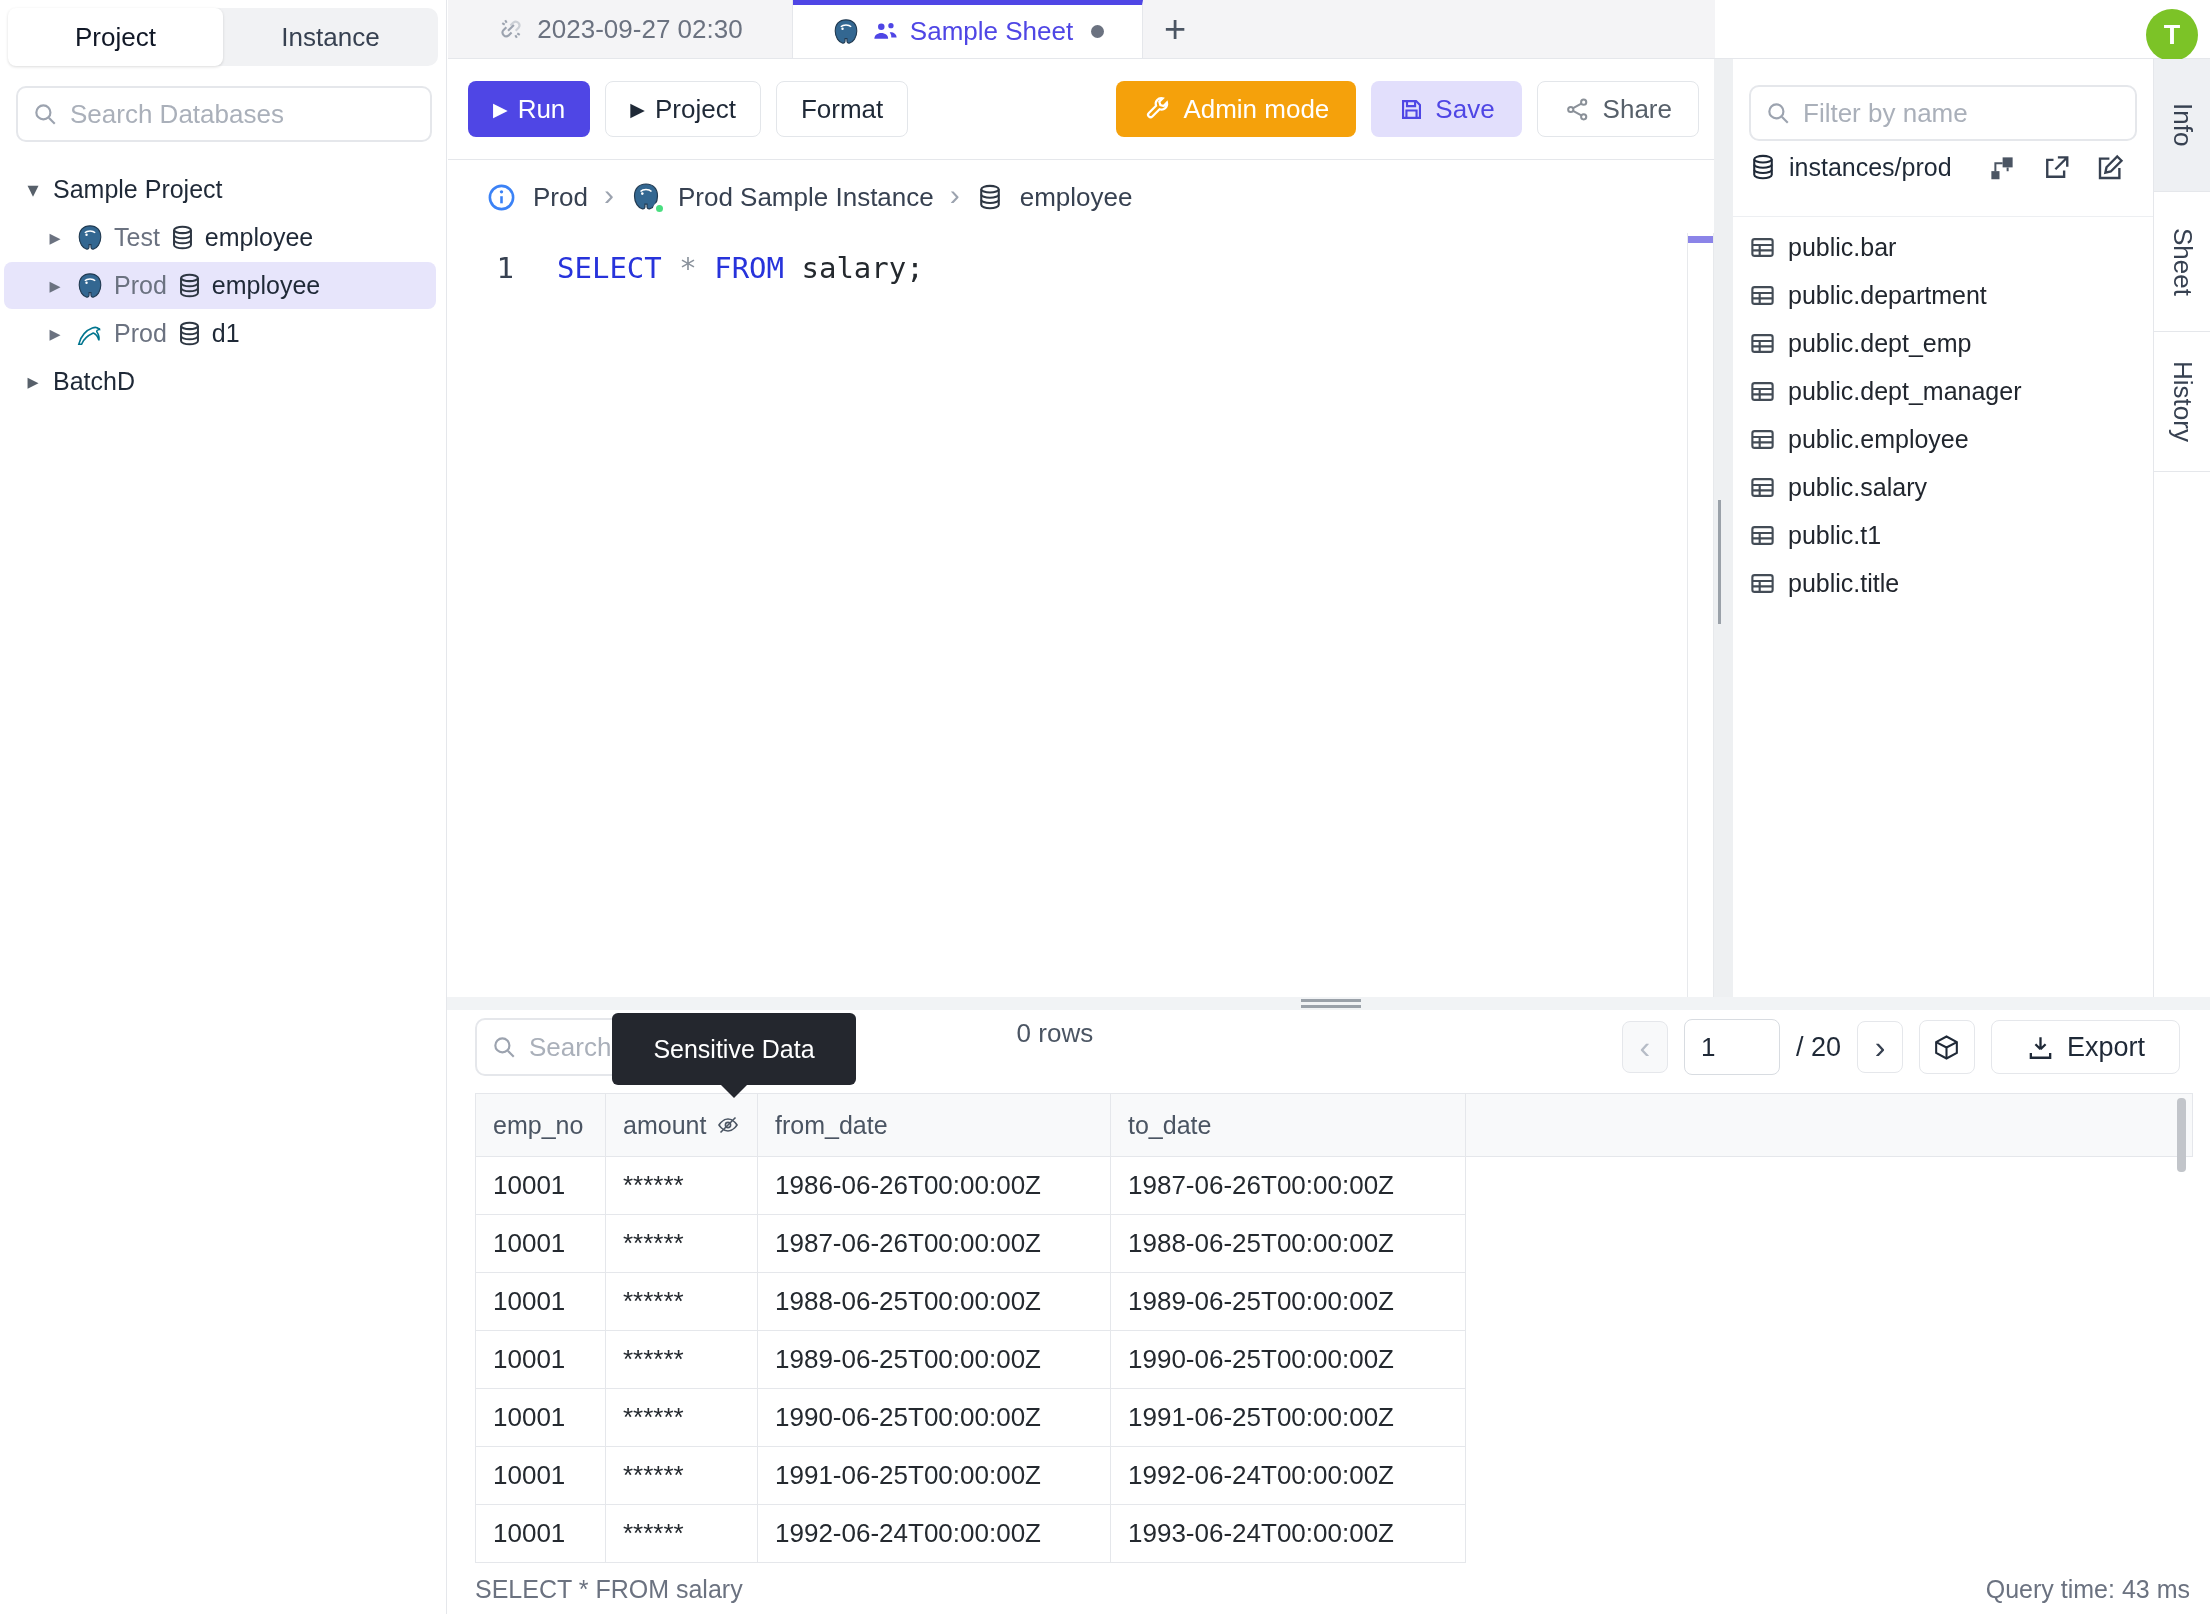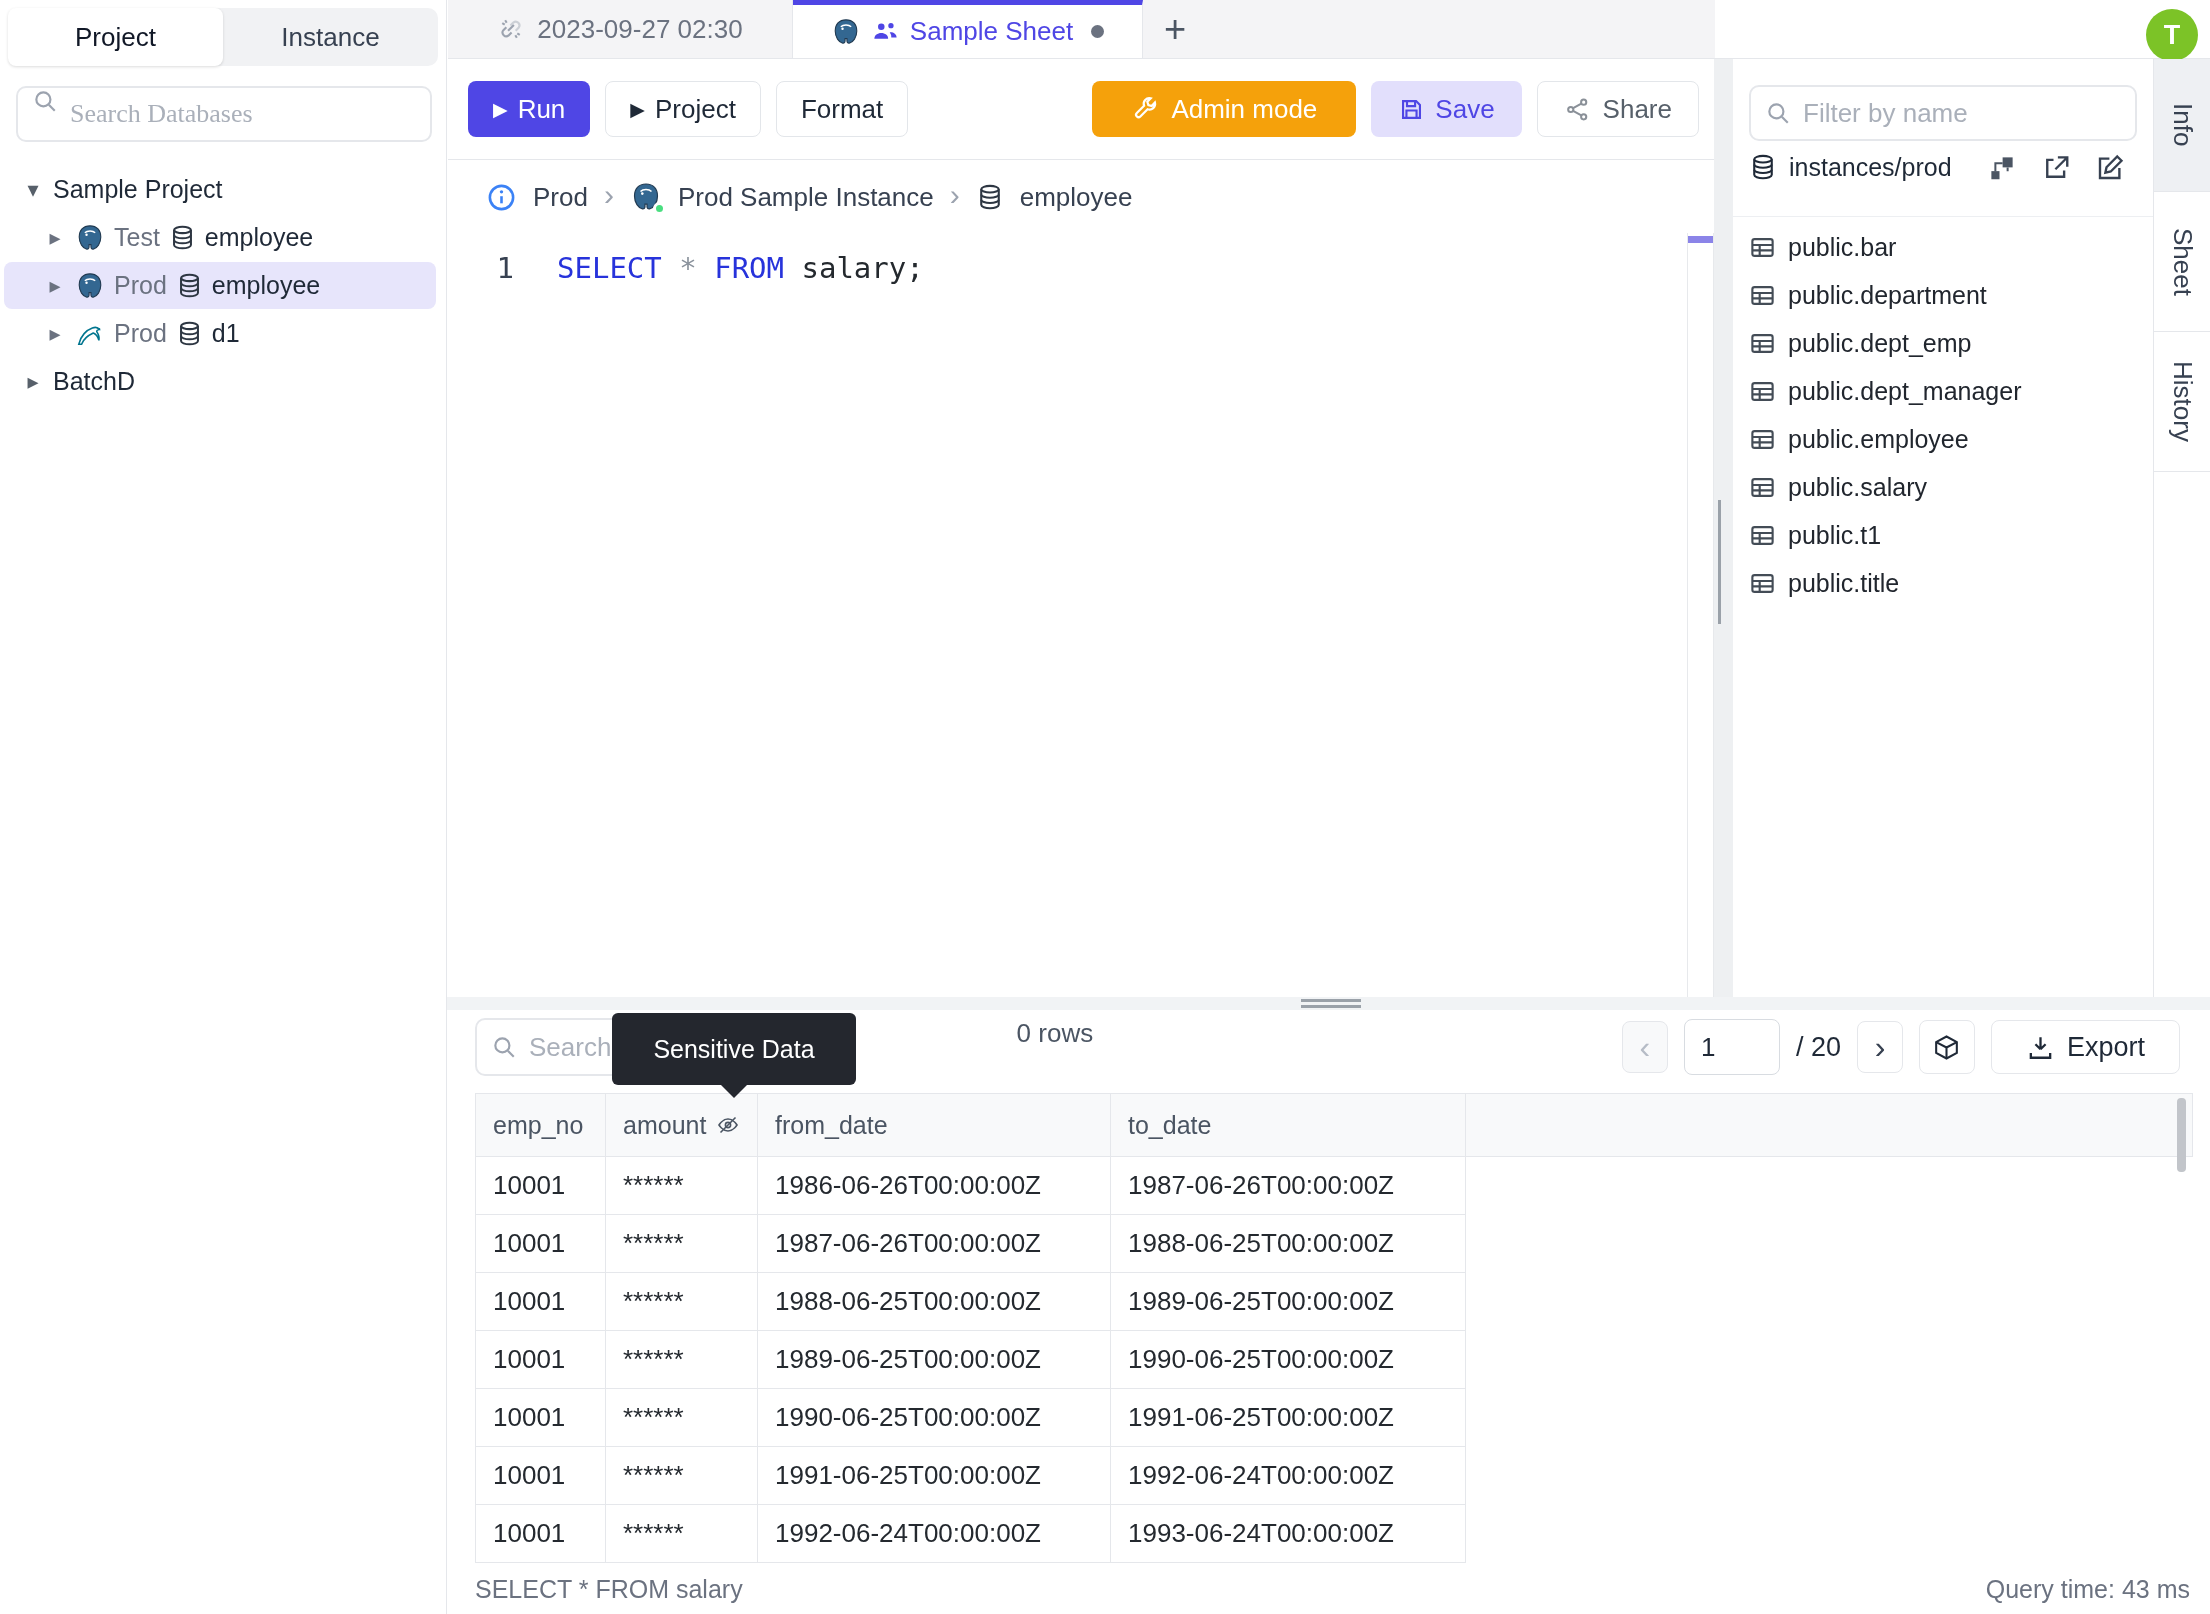--- a/index.html
+++ b/index.html
@@ -8,21 +8,21 @@
     width:2210px; height:1614px; overflow:hidden; position:relative;
     font-family:"Liberation Sans", sans-serif; color:#1f2937; background:#fff; font-size:25px;
   }
   svg { display:block; }
 
   
   .sidebar { position:absolute; left:0; top:0; width:447px; height:1614px; background:#fff; border-right:1px solid #e5e7eb; }
   .seg-wrap { margin:8px; height:58px; background:#f1f2f4; border-radius:10px; display:flex; }
   .seg { flex:1; display:flex; align-items:center; justify-content:center; border-radius:8px; color:#374151; font-size:26px; cursor:default; }
   .seg.active { background:#fff; color:#111827; font-weight:500; box-shadow:0 1px 3px rgba(0,0,0,.14); }
-  .side-search { margin:20px 14px 0 16px; height:56px; border:2px solid #e5e7eb; border-radius:10px; background:#fff; display:flex; padding:0 14px; gap:10px;font-family:Liberation Serif, serif; }
+  .side-search { margin:20px 14px 0 16px; height:56px; border:2px solid #e5e7eb; border-radius:10px; background:#fff; display:flex; align-items:center; padding:0 14px; gap:10px; }
   .side-search input { border:none; outline:none; flex:1; font-size:26px; font-family:inherit; color:#374151; background:transparent; }
   .side-search input::placeholder { color:#aab0ba; }
   .tree { margin-top:24px; }
   .tree-row { height:47px; display:flex; align-items:center; gap:9px; padding-left:18px; margin:1px 10px 1px 4px; border-radius:8px; }
   .tree-row.db { padding-left:40px; }
   .tree-row.selected { background:#e7e5fb; }
   .caret { color:#57606a; font-size:22px; width:22px; text-align:center; }
   .caret.dim { color:#6b7280; }
   .env-label { color:#6b7280; }
   .db-name { color:#1f2937; }
@@ -35,21 +35,21 @@
   .tab-plus { width:64px; display:flex; align-items:center; justify-content:center; font-size:38px; color:#4b5563; }
   .topright { position:absolute; left:1715px; top:0; width:495px; height:59px; background:#fff; border-bottom:1px solid #e5e7eb; }
   .avatar { position:absolute; left:2146px; top:9px; width:52px; height:52px; border-radius:50%; background:#7cc327; color:#fff; font-weight:bold; font-size:27px; display:flex; align-items:center; justify-content:center; }
 
   
   .toolbar { position:absolute; left:448px; top:59px; width:1267px; height:101px; background:#fff; border-bottom:1px solid #e5e7eb; display:flex; align-items:center; padding:0 16px 0 20px; gap:15px; }
   .btn { height:56px; border-radius:8px; display:flex; align-items:center; gap:10px; font-size:26px; padding:0 24px; border:1px solid transparent; }
   .btn .play { font-size:19px; }
   .btn-run { background:#4f46e5; color:#fff; }
   .btn-outline { background:#fff; border-color:#e3e6ea; color:#1f2937; }
-  .btn-admin { background:#f5a10b; color:#fff; font-weight:500; padding:0 38px; gap:12px; }
+  .btn-admin { background:#f5a10b; color:#fff; font-weight:500; padding:0 26px; gap:12px; }
   .btn-save { background:#e2dffc; color:#4f46e5; font-weight:500; padding:0 26px; }
   .btn-share { background:#fff; border-color:#e3e6ea; color:#57606a; padding:0 26px; gap:12px; }
   .spacer { flex:1; }
 
   
   .breadcrumb { position:absolute; left:448px; top:161px; width:1267px; height:72px; background:#fff; display:flex; align-items:center; padding-left:38px; gap:16px; color:#374151; font-size:26px; }
   .crumb-sep { color:#9ca3af; font-size:30px; margin-top:-4px; }
   .pg-wrap { position:relative; width:32px; height:32px; }
   .status-dot { position:absolute; right:-4px; bottom:-2px; width:13px; height:13px; border-radius:50%; background:#4ade80; border:3px solid #fff; }
 

